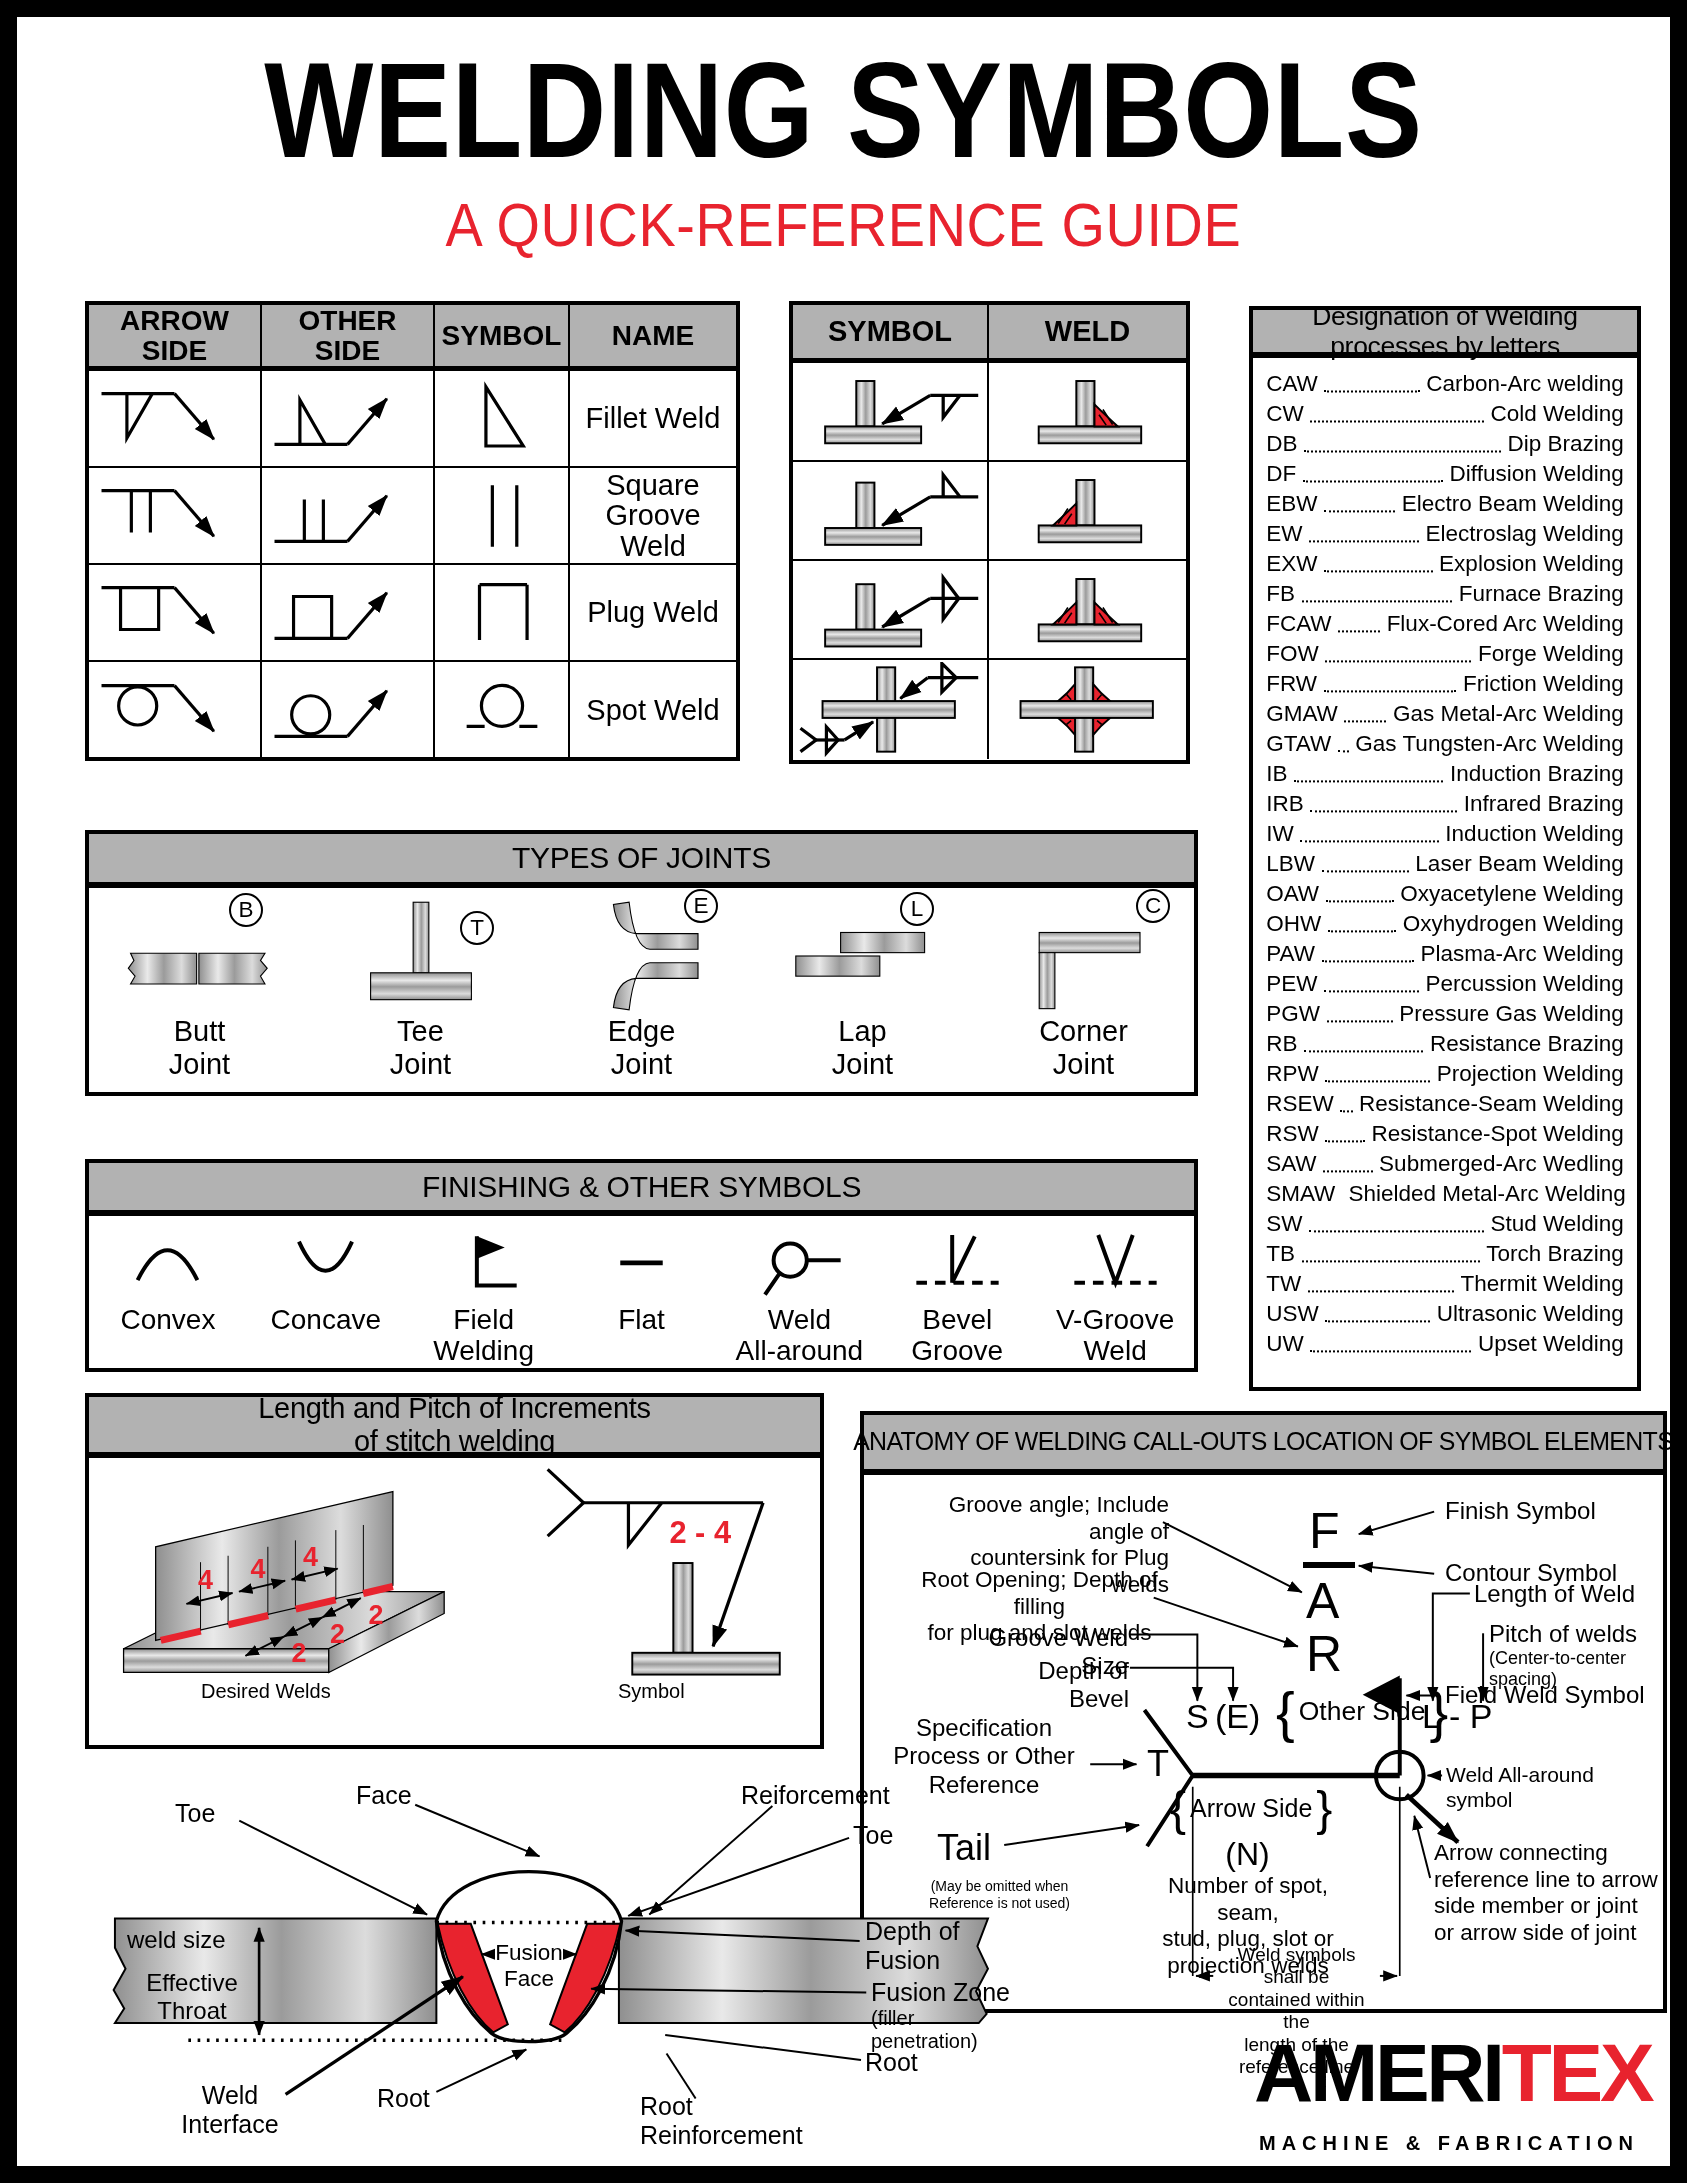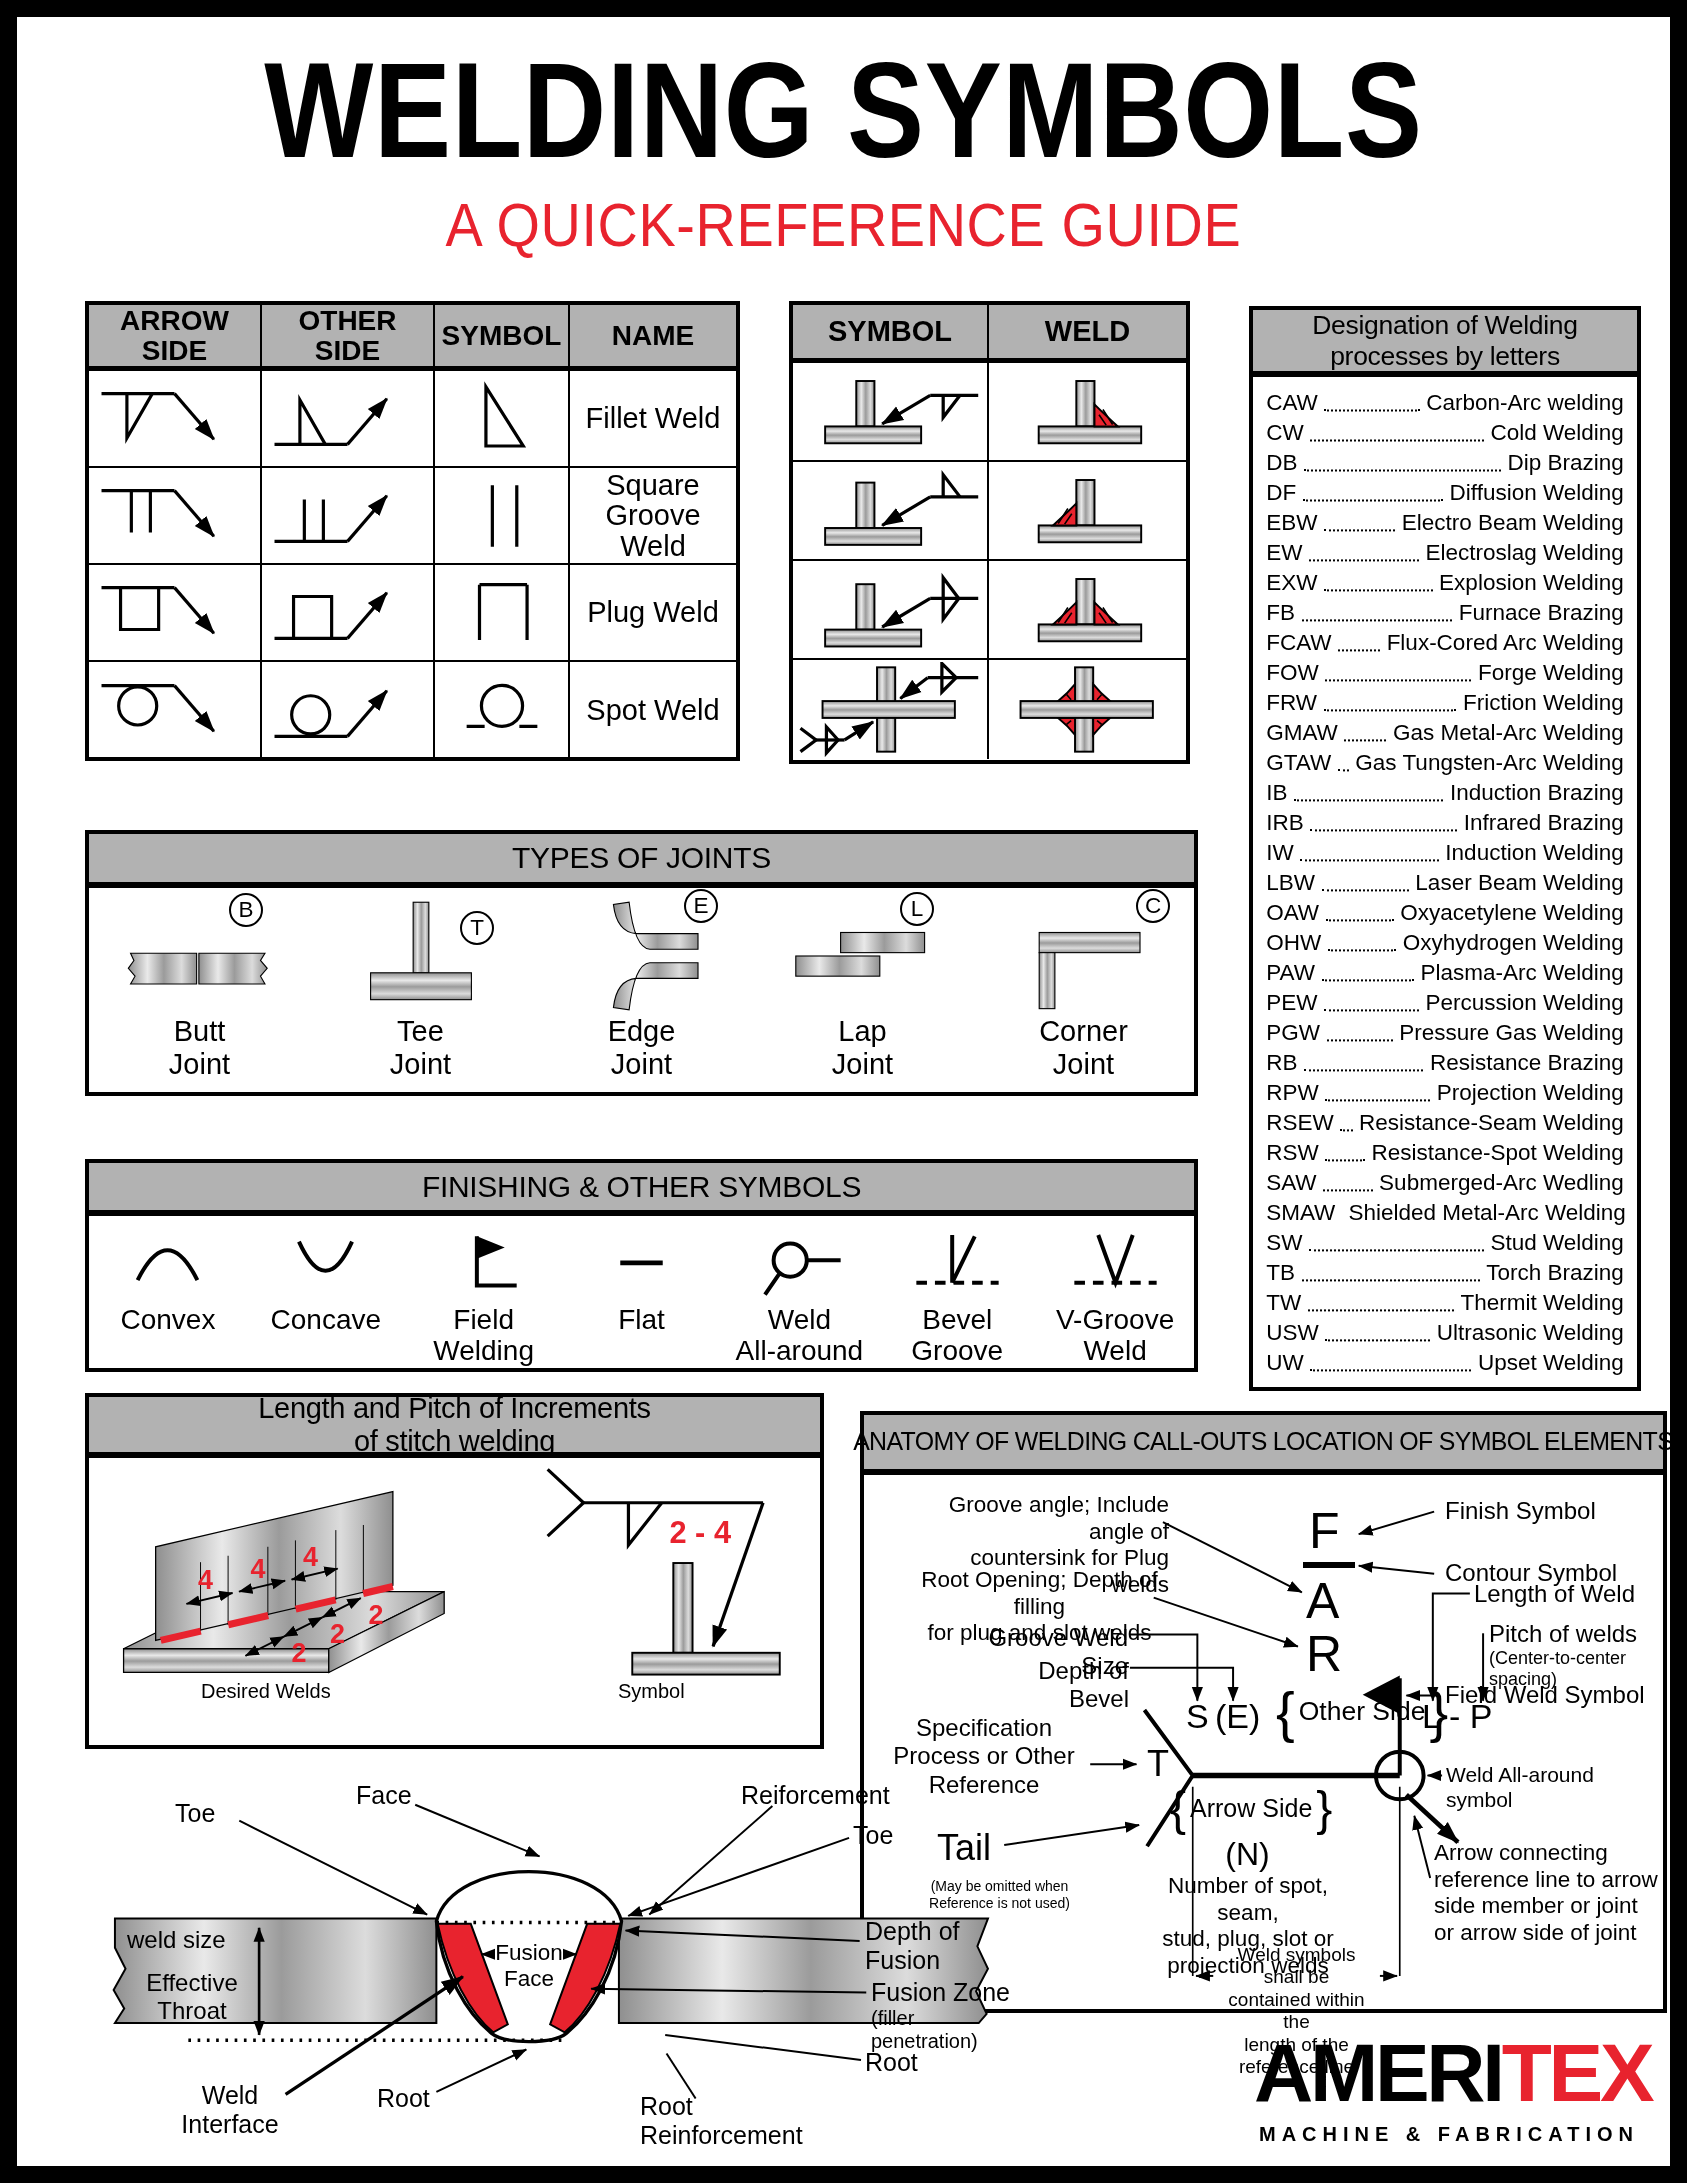--- a/index.html
+++ b/index.html
@@ -20,21 +20,21 @@
   #t1 .lc{border-right:0}
   #t1 .lr{border-bottom:0}
   
   #t2{left:789px;top:301px;width:401px;height:463px;display:grid;grid-template-columns:196px 1fr;grid-template-rows:58px;grid-auto-rows:99px}
   #t2 .th{background:var(--gray,#b2b2b2);border-bottom:5.3px solid #000;border-right:2.6px solid #000;display:flex;align-items:center;justify-content:center;font-size:29px;font-weight:700}
   #t2 .td{border-right:2.6px solid #000;border-bottom:2.6px solid #000;display:flex;align-items:center;justify-content:center}
   #t2 .lc{border-right:0}
   #t2 .lr{border-bottom:0}
   
   #des{left:1249px;top:306px;width:392px;height:1085px}
-  #des .bar{height:67px;font-size:26.5px;line-height:1.15}
+  #des .bar{height:48px;font-size:26.5px;line-height:1.15}
   #des .dlist{padding:9.3px 13.2px 0 13.2px}
   .drow{display:flex;align-items:flex-end;height:30px;font-size:22.5px}
   .dcode{white-space:nowrap}
   .dots{flex:1;border-bottom:2.6px dotted #000;margin:0 6.6px;transform:translateY(-4.6px)}
   .dname{white-space:nowrap}
   
   #joints{left:85px;top:830px;width:1113px;height:266px}
   #joints .bar{height:54px}
   .jrow{display:flex;height:197px}
   .jcell{flex:1;position:relative;display:flex;flex-direction:column;align-items:center;justify-content:flex-start;padding-top:12px}
@@ -60,21 +60,21 @@
   .braceg{display:flex;align-items:center}
   .brace{font-size:56px;font-weight:400;line-height:1}
   .bracesm{font-size:48px;line-height:1}
   
   #cross{left:66px;top:1757px;width:959px;height:417px}
   .cl{position:absolute;font-size:25px;line-height:1.15;white-space:pre-line}
   
   #logo{left:1254px;top:2032px;width:390px;text-align:center;position:absolute}
   #logo .mark{font-size:82px;font-weight:800;letter-spacing:-3.3px;line-height:1}
   #logo .red{color:var(--red,#e8232e)}
-  #logo .tag{font-size:20px;font-weight:700;letter-spacing:6px;margin-top:9px;white-space:nowrap}
+  #logo .tag{font-size:20px;font-weight:700;letter-spacing:6px;margin-top:18px;white-space:nowrap}
 </style>
 </head>
 <body>
 
 <svg width="0" height="0" style="position:absolute">
   <defs>
     <linearGradient id="stl" x1="0" y1="0" x2="1" y2="0">
       <stop offset="0" stop-color="#8f8f8f"></stop>
         <stop offset="0.28" stop-color="#e9e9e9"></stop>
       <stop offset="0.52" stop-color="#9b9b9b"></stop>

